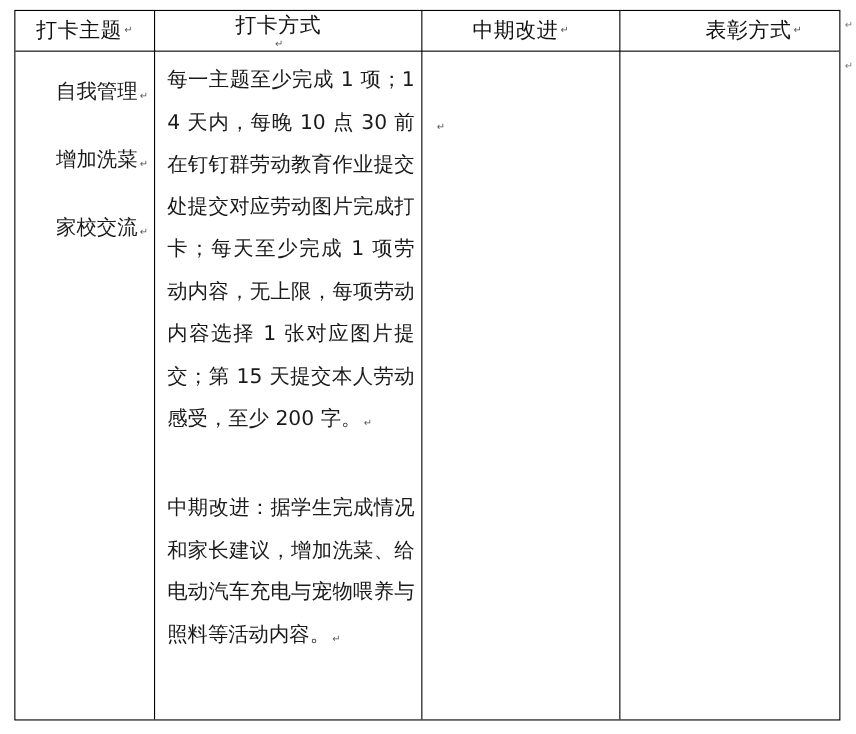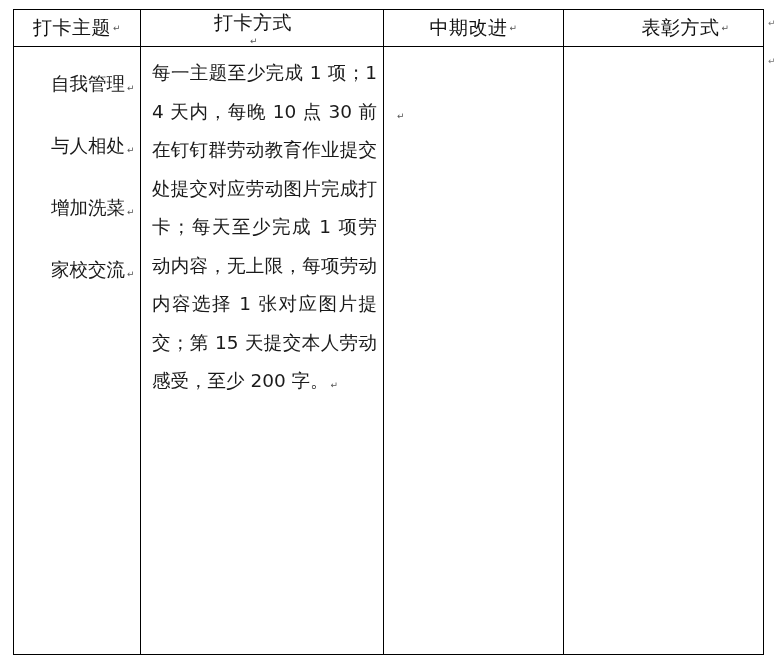--- a/index.html
+++ b/index.html
@@ -104,28 +104,28 @@
     <span>中期改进</span>
       <span class="mark">↵</span>
   </div>
   <div class="hcell" style="left:572px; width:199px;">
     <span>表彰方式</span>
       <span class="mark">↵</span>
   </div>
 
   <div class="cell" style="left:11px; width:110px; padding-top:8px; line-height:58px;margin-left:26px;">
     <div><span>自我管理</span><span class="mark">↵</span></div>
-    <div><span>与人相处</span><span class="mark">↵</span></div>
     <div><span>增加洗菜</span><span class="mark">↵</span></div>
     <div><span>家校交流</span><span class="mark">↵</span></div>
   </div>
 
   <div class="cell" style="left:138px; width:225px;">
     <p class="para"><span>每一主题至少完成 1 项；14 天内，每晚 10 点 30 前在钉钉群劳动教育作业提交处提交对应劳动图片完成打卡；每天至少完成 1 项劳动内容，无上限，每项劳动内容选择 1 张对应图片提交；第 15 天提交本人劳动感受，至少 200 字。</span><span class="mark">↵</span></p>
     <div class="gap"></div>
+    <p class="para"><span>中期改进：据学生完成情况和家长建议，增加洗菜、给电动汽车充电与宠物喂养与照料等活动内容。</span><span class="mark">↵</span></p>
   </div>
 
   <div class="cell" style="left:381px; width:160px;">
     <div class="gap"></div>
     <p class="para"><span class="mark">↵</span></p>
   </div>
 
 </div>
 
 <span class="outside-mark" style="left:768px; top:18px;">↵</span>

